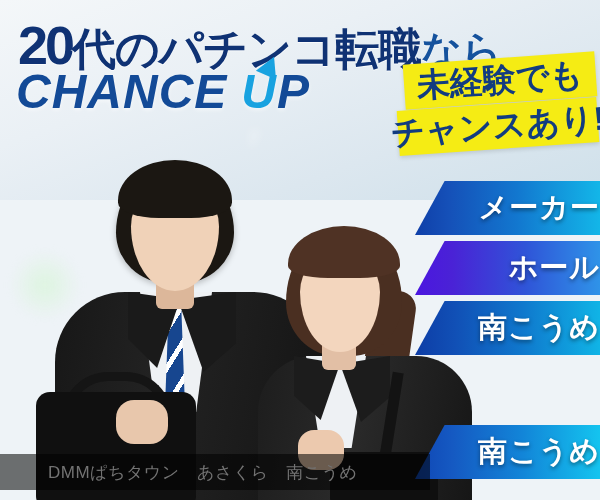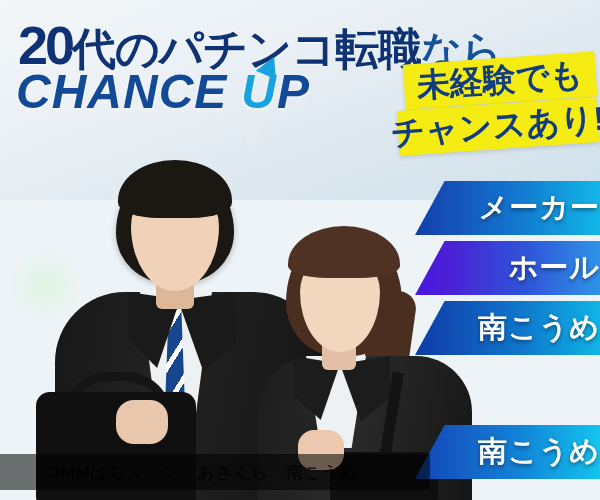--- a/index.html
+++ b/index.html
@@ -162,21 +162,21 @@
   .cat-3{top:361px;background:linear-gradient(90deg,#6a17e2 0%,#6322d8 20%,#4a44dd 55%,#3f8fe6 100%);}
   .cat-4{top:425px;background:linear-gradient(90deg,#0f46b4 0%,#1559c2 20%,#1285d8 58%,#14c4ef 100%);}
 
   
   .caption{
     position:absolute;left:0;top:454px;width:430px;height:36px;
     background:rgba(0,0,0,.55);
     display:flex;align-items:center;
   }
   .caption span{
-    color:#000000;font-size:17px;padding-left:48px;white-space:nowrap;letter-spacing:.5px;
+    color:#737373;font-size:17px;padding-left:48px;white-space:nowrap;letter-spacing:.5px;
   }
 </style>
 </head>
 <body>
 
 <div class="banner">
 
   <div class="bg">
     <div class="bg-sky"></div>
     <div class="bg-city"></div>

